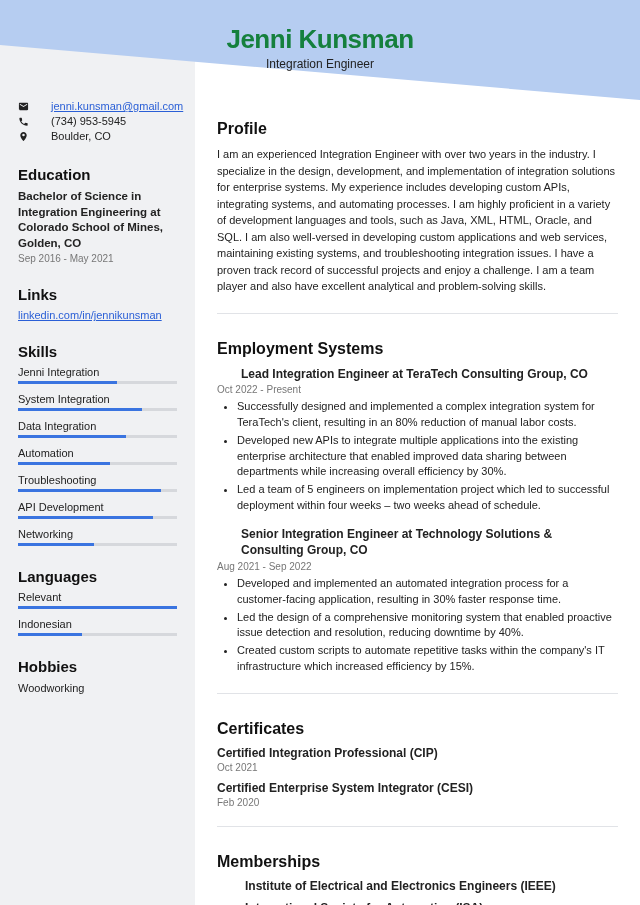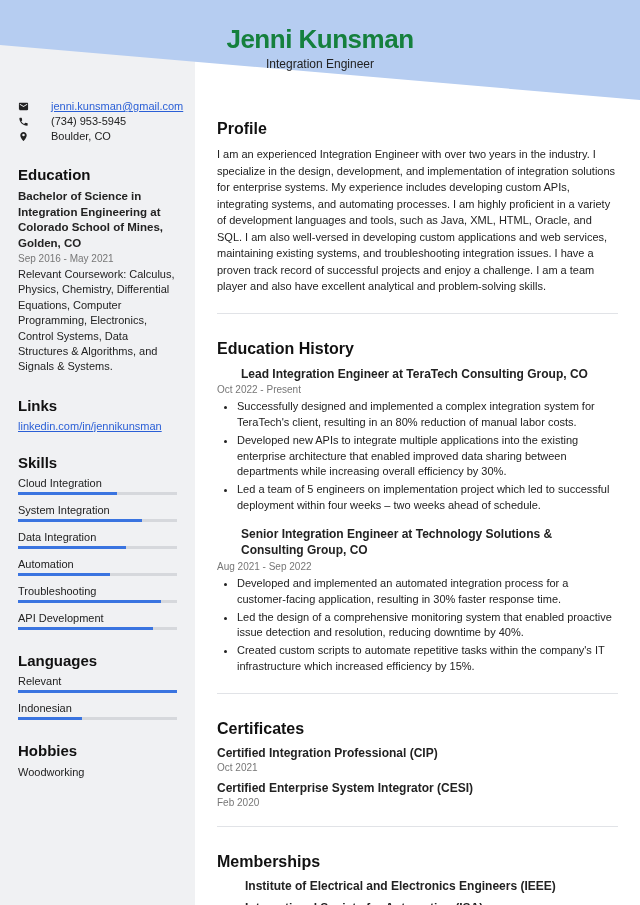--- a/index.html
+++ b/index.html
@@ -71,29 +71,28 @@
       <div class="contact-row">
         <svg viewBox="0 0 24 24" fill="#222">
             <path d="M12 2C8.13 2 5 5.13 5 9c0 5.25 7 13 7 13s7-7.75 7-13c0-3.87-3.13-7-7-7zm0 9.5A2.5 2.5 0 1112 6a2.5 2.5 0 010 5.5z"></path>
           </svg>
         <span>Boulder, CO</span>
       </div>
 
       <h2 class="section">Education</h2>
       <div class="edu-title">Bachelor of Science in Integration Engineering at Colorado School of Mines, Golden, CO</div>
       <div class="dates">Sep 2016 - May 2021</div>
-      <div class="small-text">Relevant Coursework: Calculus, Physics, Chemistry, Differential Equations, Computer Programming, Electronics, Control Systems, Data Structures &amp; Algorithms, and Signals &amp; Systems.</div>
 
       <h2 class="section">Links</h2>
       <div class="link-text">linkedin.com/in/jennikunsman</div>
 
       <h2 class="section">Skills</h2>
       <div id="skills-container">
           <div class="skill">
-            <div class="skill-name">Cloud Integration</div>
+            <div class="skill-name">Jenni Integration</div>
             <div class="skill-bar">
               <div class="skill-bar-fill" style="width:62%"></div>
             </div>
           </div>
           <div class="skill">
             <div class="skill-name">System Integration</div>
             <div class="skill-bar">
               <div class="skill-bar-fill" style="width:78%"></div>
             </div>
           </div>
@@ -112,20 +111,26 @@
           <div class="skill">
             <div class="skill-name">Troubleshooting</div>
             <div class="skill-bar">
               <div class="skill-bar-fill" style="width:90%"></div>
             </div>
           </div>
           <div class="skill">
             <div class="skill-name">API Development</div>
             <div class="skill-bar">
               <div class="skill-bar-fill" style="width:85%"></div>
+            </div>
+          </div>
+          <div class="skill">
+            <div class="skill-name">Networking</div>
+            <div class="skill-bar">
+              <div class="skill-bar-fill" style="width:48%"></div>
             </div>
           </div>
         </div>
 
       <h2 class="section">Languages</h2>
       <div id="langs-container">
           <div class="lang">
             <div class="skill-name">Relevant</div>
             <div class="skill-bar">
               <div class="skill-bar-fill" style="width:100%"></div>
@@ -141,21 +146,21 @@
 
       <h2 class="section">Hobbies</h2>
       <div class="small-text">Woodworking</div>
     </div>
 
     <div class="main">
       <h2 class="section">Profile</h2>
       <div class="profile-text">I am an experienced Integration Engineer with over two years in the industry. I specialize in the design, development, and implementation of integration solutions for enterprise systems. My experience includes developing custom APIs, integrating systems, and automating processes. I am highly proficient in a variety of development languages and tools, such as Java, XML, HTML, Oracle, and SQL. I am also well-versed in developing custom applications and web services, maintaining existing systems, and troubleshooting integration issues. I have a proven track record of successful projects and enjoy a challenge. I am a team player and also have excellent analytical and problem-solving skills.</div>
       <hr class="sep">
 
-      <h2 class="section">Education History</h2>
+      <h2 class="section">Employment Systems</h2>
       <div id="jobs-container">
           <div class="job">
             <div class="job-title">Lead Integration Engineer at TeraTech Consulting Group, CO</div>
             <div class="dates">Oct 2022 - Present</div>
             <ul class="bullets">
               <li>Successfully designed and implemented a complex integration system for TeraTech's client, resulting in an 80% reduction of manual labor costs.</li>
               <li>Developed new APIs to integrate multiple applications into the existing enterprise architecture that enabled improved data sharing between departments while increasing overall efficiency by 30%.</li>
               <li>Led a team of 5 engineers on implementation project which led to successful deployment within four weeks – two weeks ahead of schedule.</li>
             </ul>
           </div>

